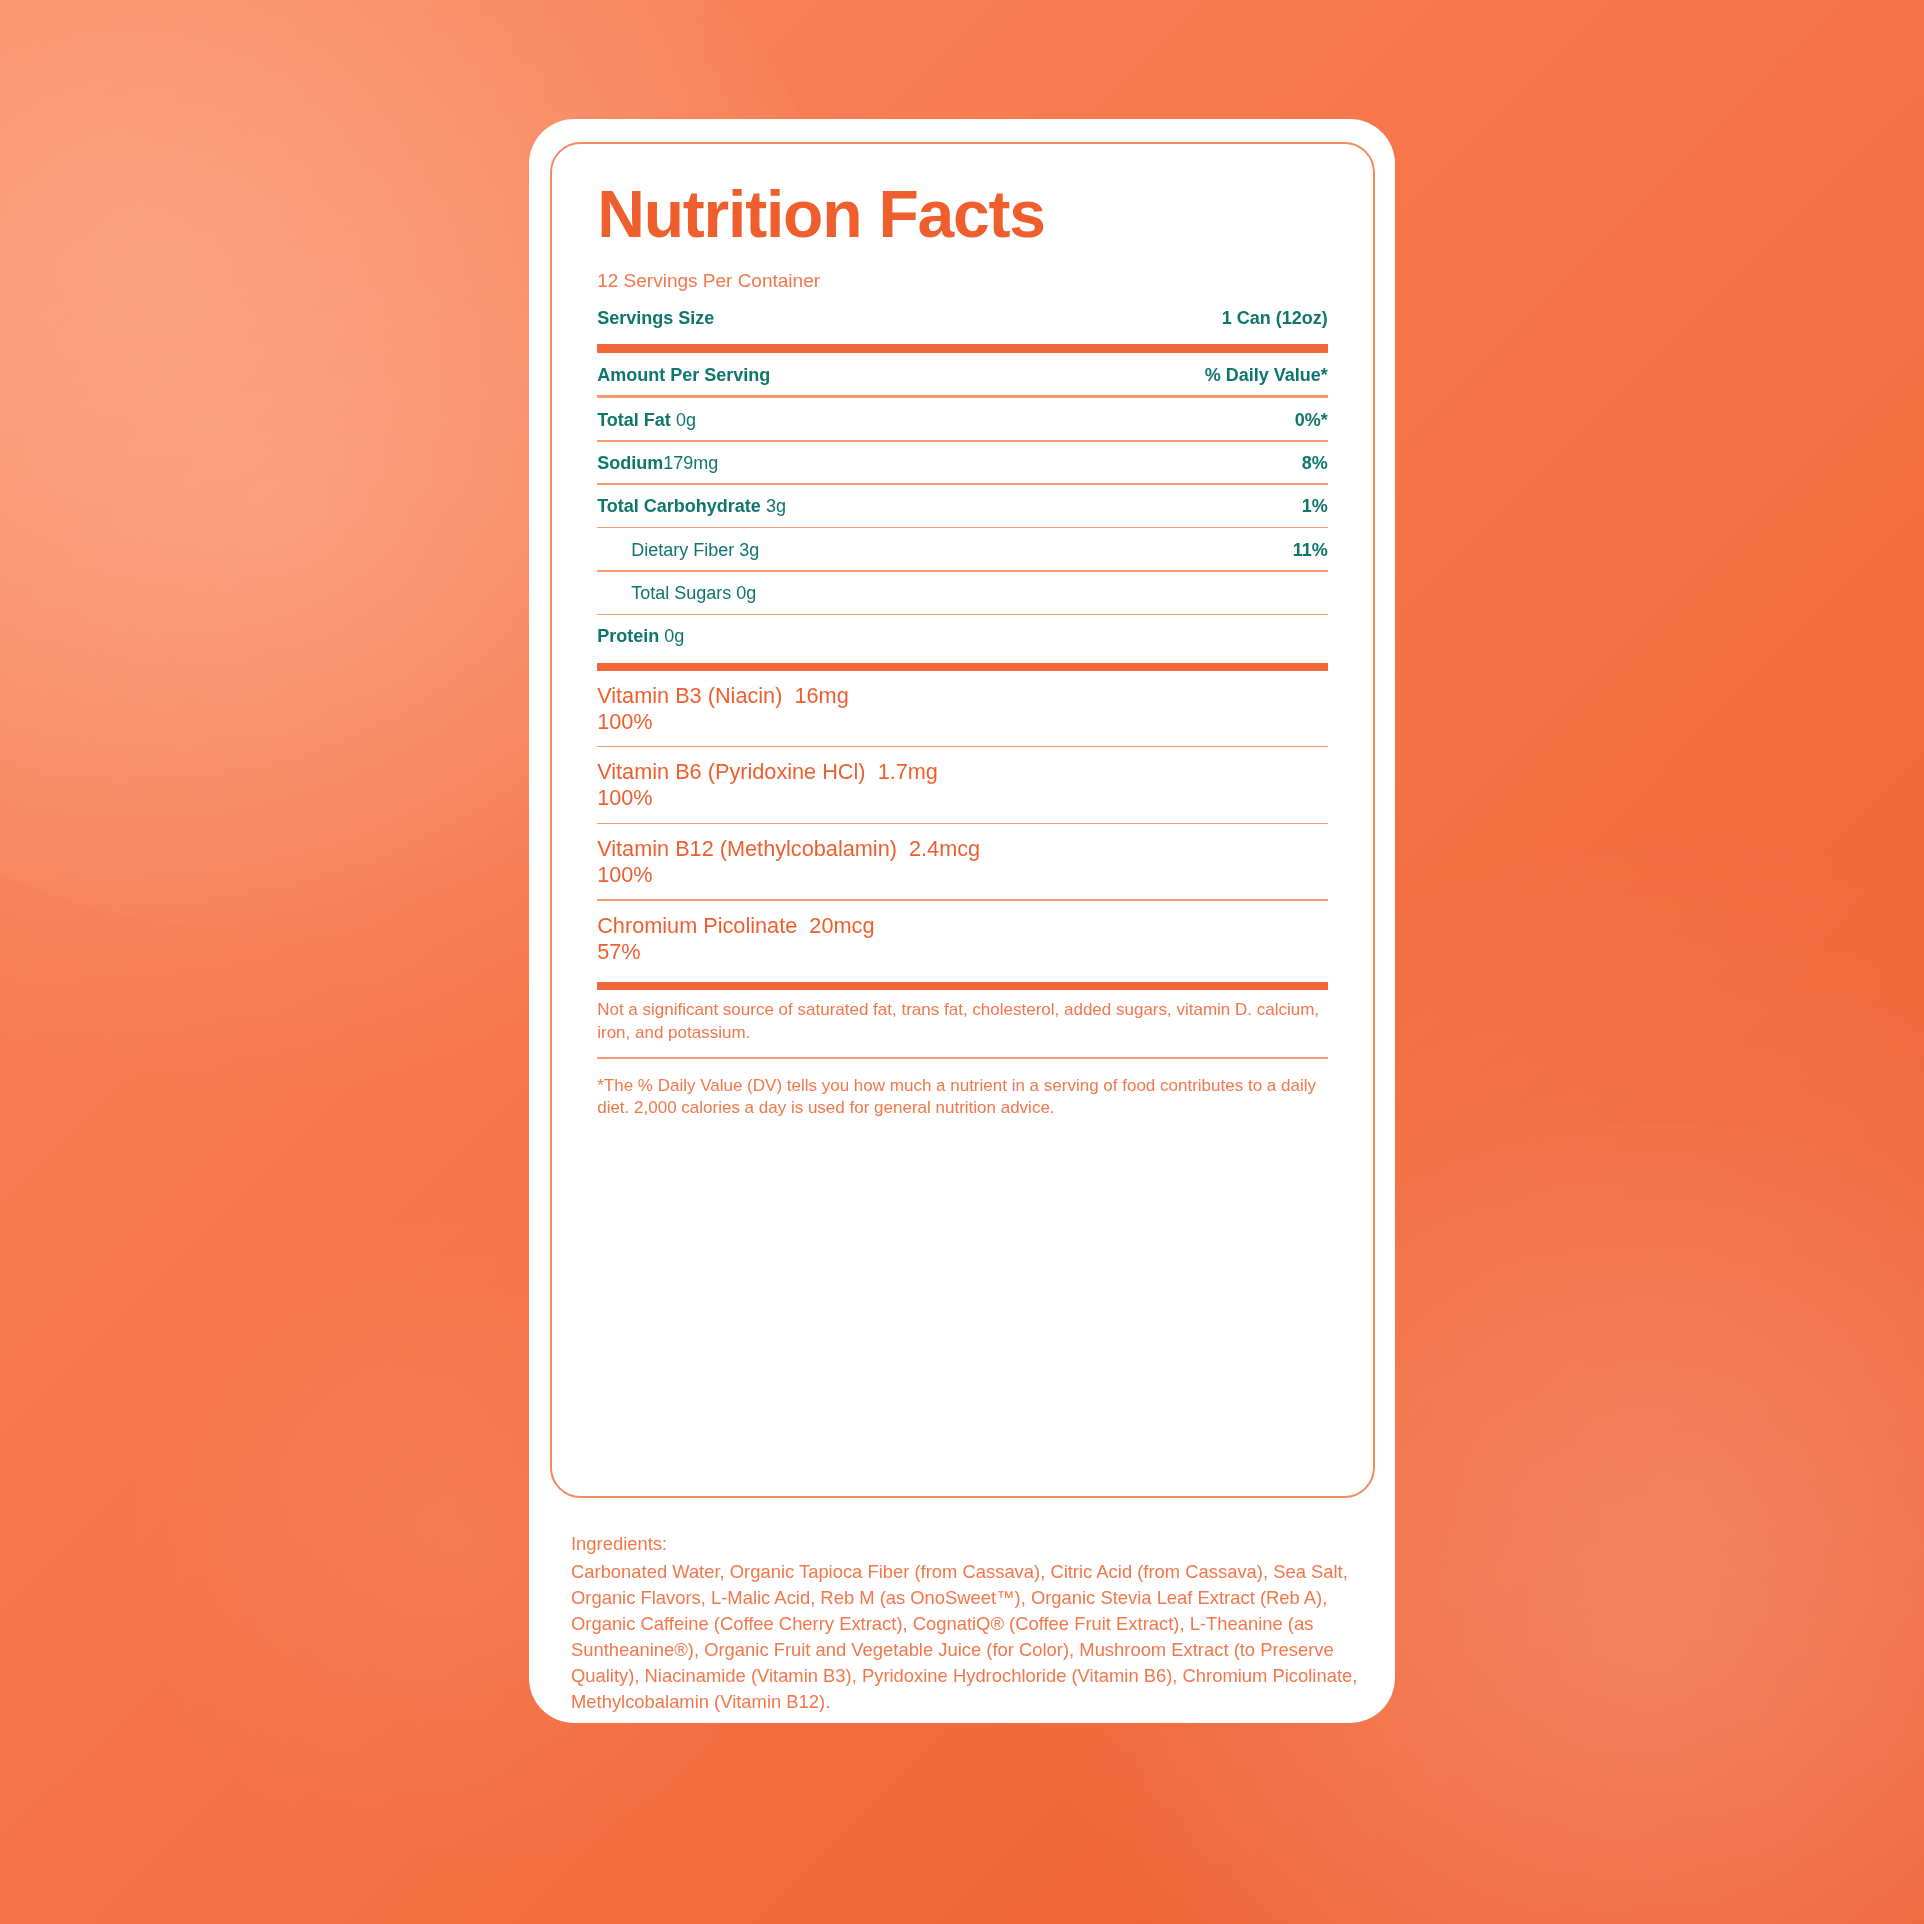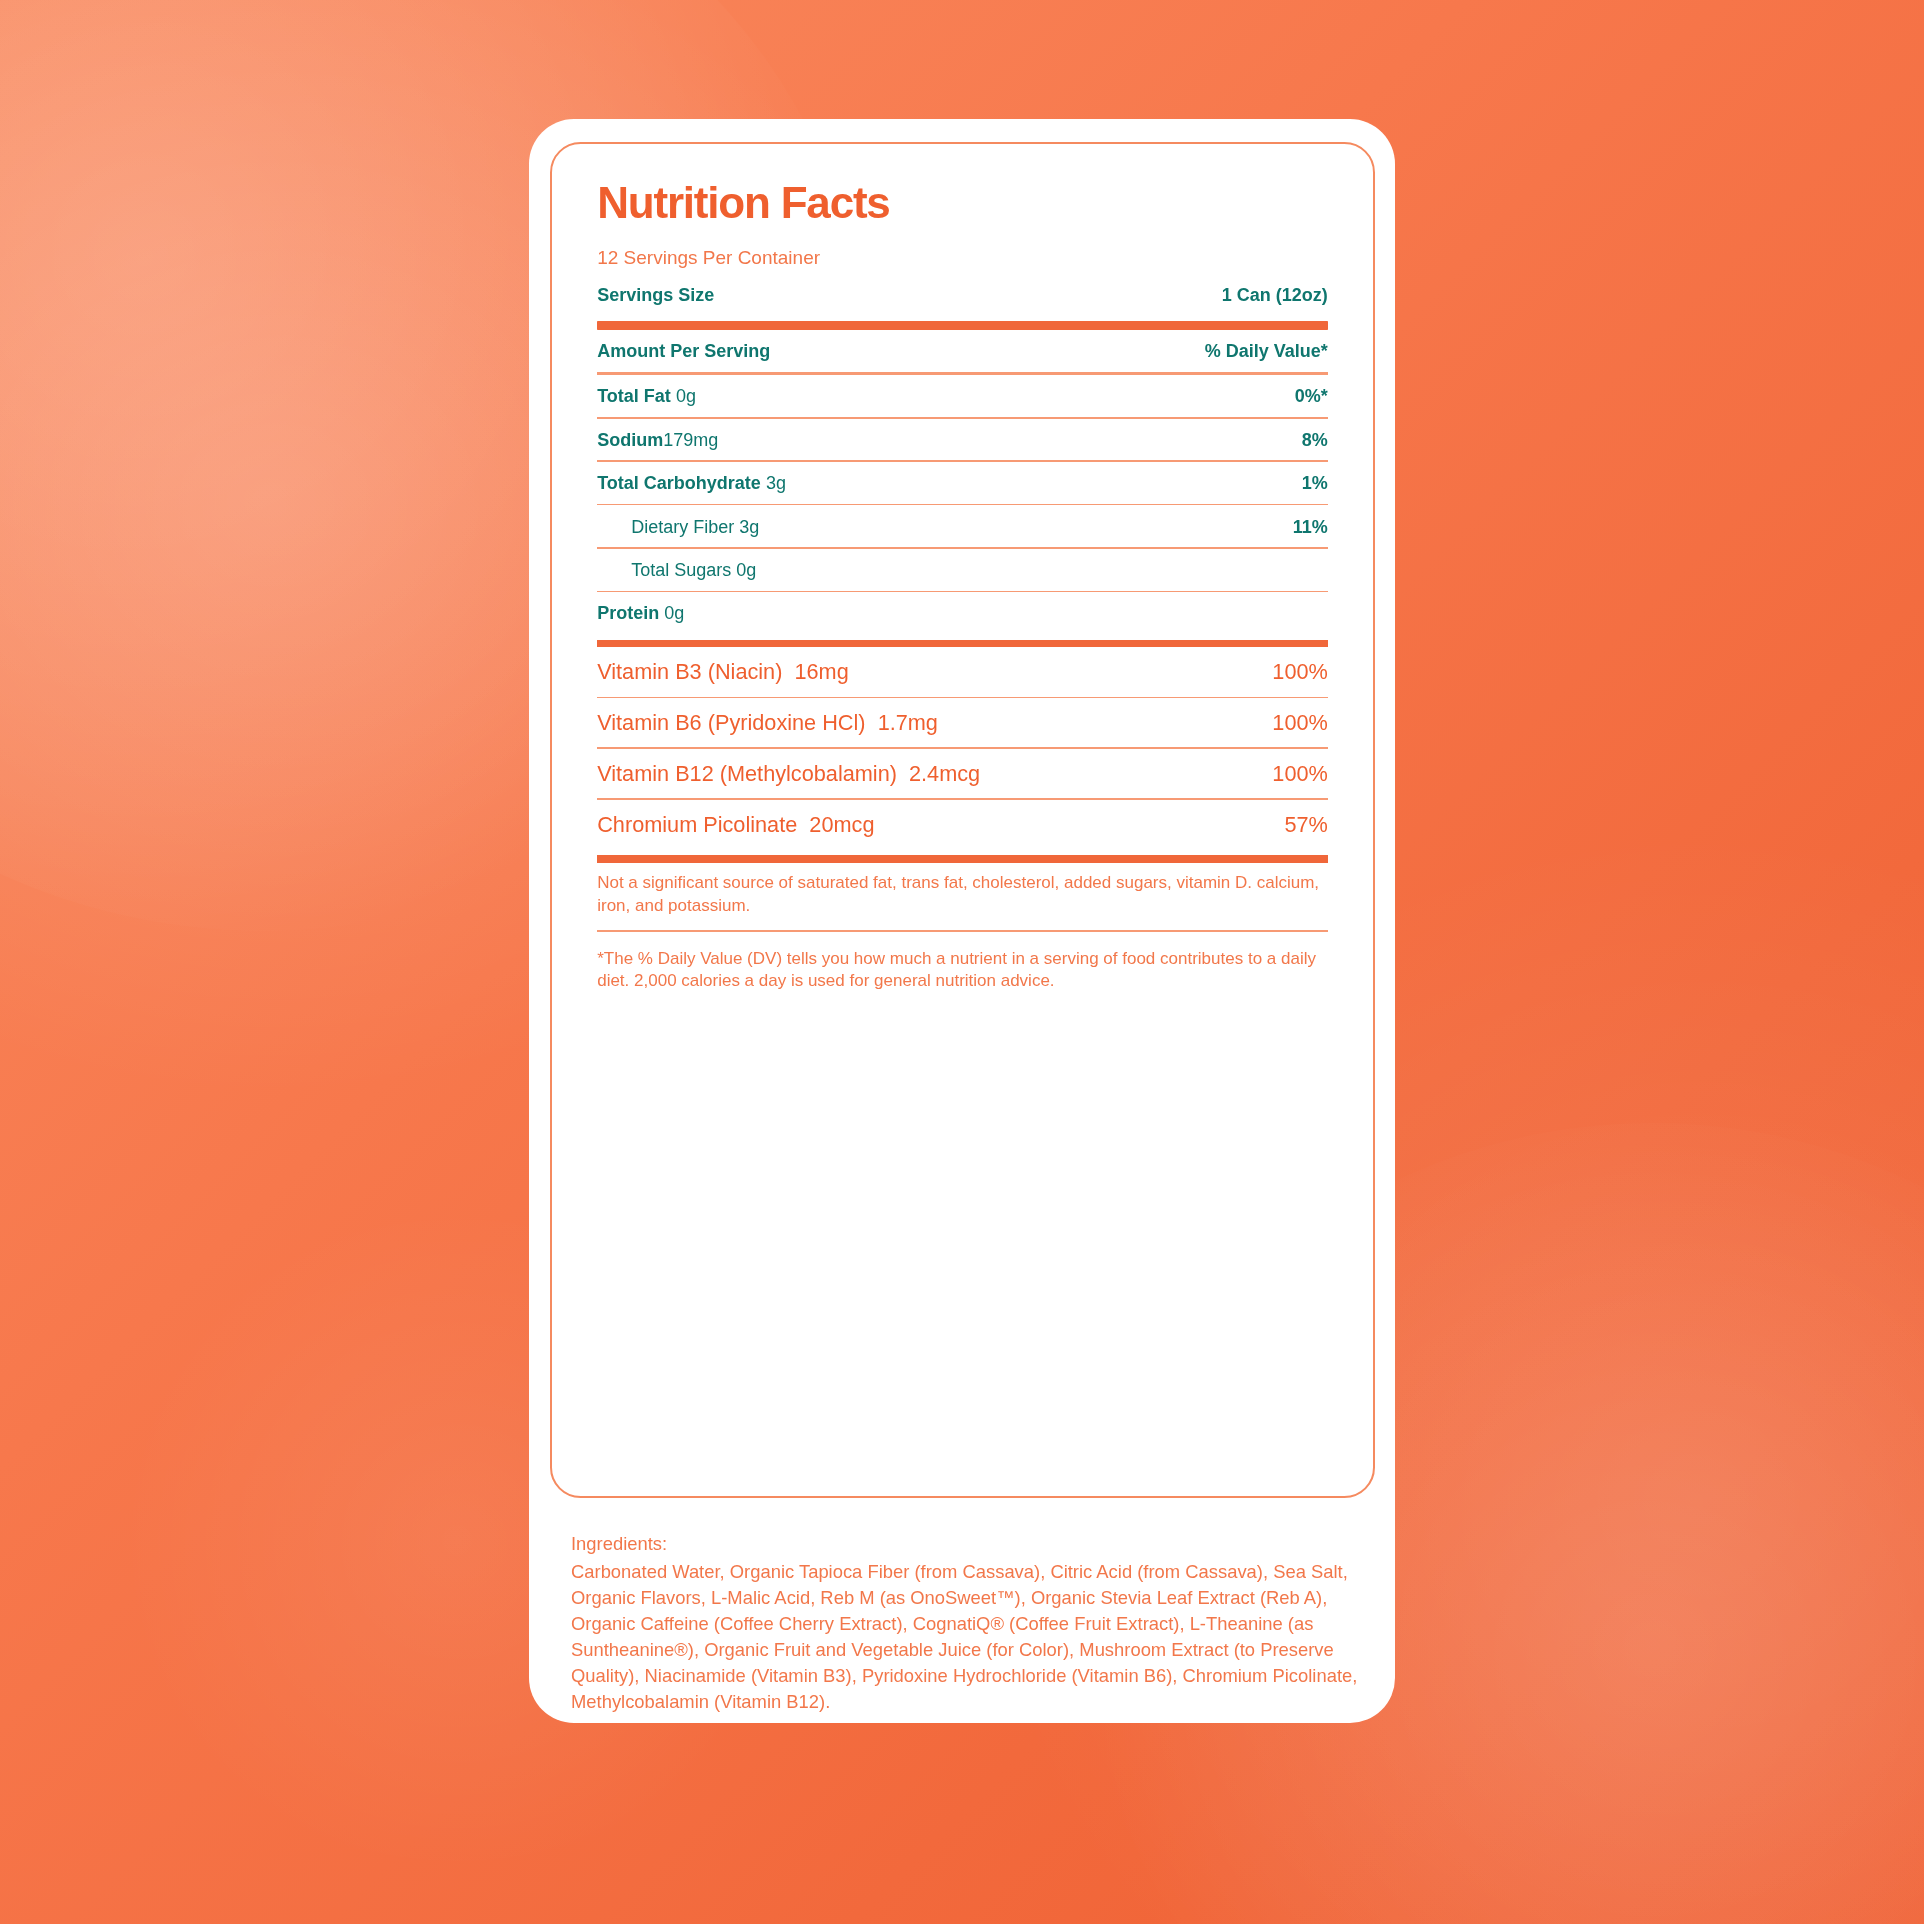--- a/index.html
+++ b/index.html
@@ -63,21 +63,21 @@
     top: 22.5px;
     width: 825px;
     height: 1356px;
     border: 2.4px solid #f58a5f;
     border-radius: 30.5px;
     box-sizing: border-box;
     padding: 27px 42px 0 42px;
   }
 
   .nf-title {
-    font-size: 44px;
+    font-size: 66px;
     font-weight: bold;
     color: #ef5f2e;
     letter-spacing: -1.2px;
     line-height: 1.05;
     margin: 9.6px 0 21px 0;
     text-align: left;
     padding-left: 3.2px;
   }
 
   .servings-line {
@@ -121,20 +121,21 @@
 
   .row-indent .left { padding-left: 34px; text-align: right; }
 
   .vit-row {
     display: flex;
     justify-content: space-between;
     align-items: baseline;
     padding: 12px 3.2px 11.2px 3.2px;
     color: #ef5f2e;
     font-size: 21.7px;
+    flex-direction: column;
   }
   .vit-row .right { font-weight: normal; text-align: right; }
 
   .footnote {
     font-size: 17px;
     line-height: 1.32;
     color: #f2774a;
     padding: 9.6px 3.2px 0 3.2px;
   }
   .footnote.second { padding-top: 16px; }

